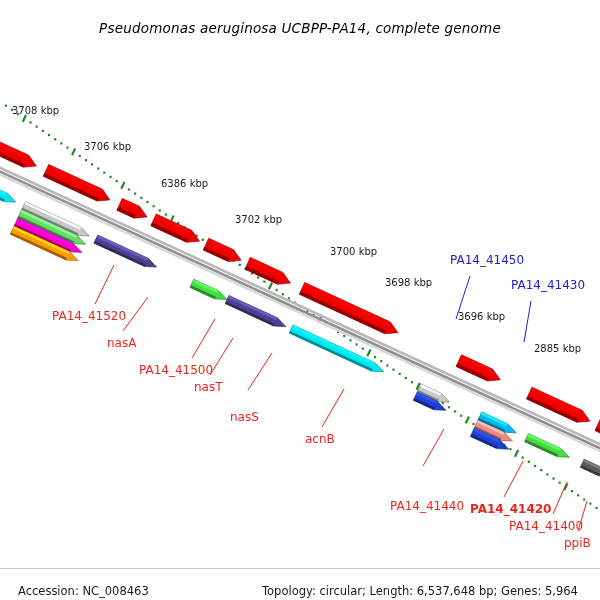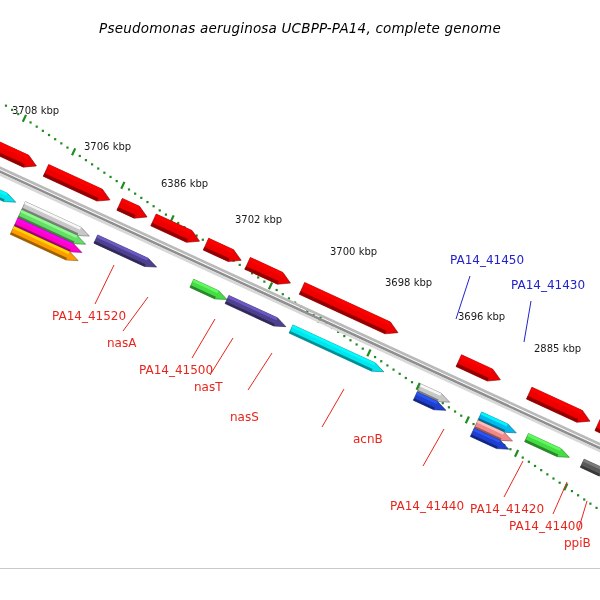--- a/index.html
+++ b/index.html
@@ -315,24 +315,26 @@
       <div class="lbl tick" style="left: 385px; top: 265px; text-align: center;">3698 kbp</div>
       <div class="lbl tick" style="left: 458px; top: 299px;">3696 kbp</div>
       <div class="lbl tick" style="left: 534px; top: 331px;">2885 kbp</div>
     </div>
   <div id="label-layer">
       <div class="lbl gene-red" style="left: 33px; top: 297px; margin-left: 19px;">PA14_41520</div>
       <div class="lbl gene-red" style="left: 107px; top: 324px; text-align: right;">nasA</div>
       <div class="lbl gene-red" style="left: 139px; top: 351px;">PA14_41500</div>
       <div class="lbl gene-red" style="left: 194px; top: 368px;">nasT</div>
       <div class="lbl gene-red" style="left: 230px; top: 383px; margin-top: 15px;">nasS</div>
-      <div class="lbl gene-red" style="left: 305px; top: 420px; margin-left: 48px;">acnB</div>
+      <div class="lbl gene-red" style="left: 305px; top: 420px;">acnB</div>
       <div class="lbl gene-red" style="left: 390px; top: 459px; margin-top: 28px;">PA14_41440</div>
-      <div class="lbl gene-red" style="left: 470px; top: 490px;">PA14_41420</div>
+      <div class="lbl gene-red" style="left: 470px; top: 490px; font-weight: bold;">PA14_41420</div>
       <div class="lbl gene-red" style="left: 509px; top: 507px; text-align: center;">PA14_41400</div>
       <div class="lbl gene-red" style="left: 564px; top: 524px;">ppiB</div>
       <div class="lbl gene-blue" style="left: 450px; top: 241px;">PA14_41450</div>
       <div class="lbl gene-blue" style="left: 511px; top: 266px;">PA14_41430</div>
     </div>
 
   <div class="footer-rule"></div>
+  <div class="foot left">Accession: NC_008463</div>
+  <div class="foot right">Topology: circular; Length: 6,537,648 bp; Genes: 5,964</div>
 
 </div>
 
 </body></html>

